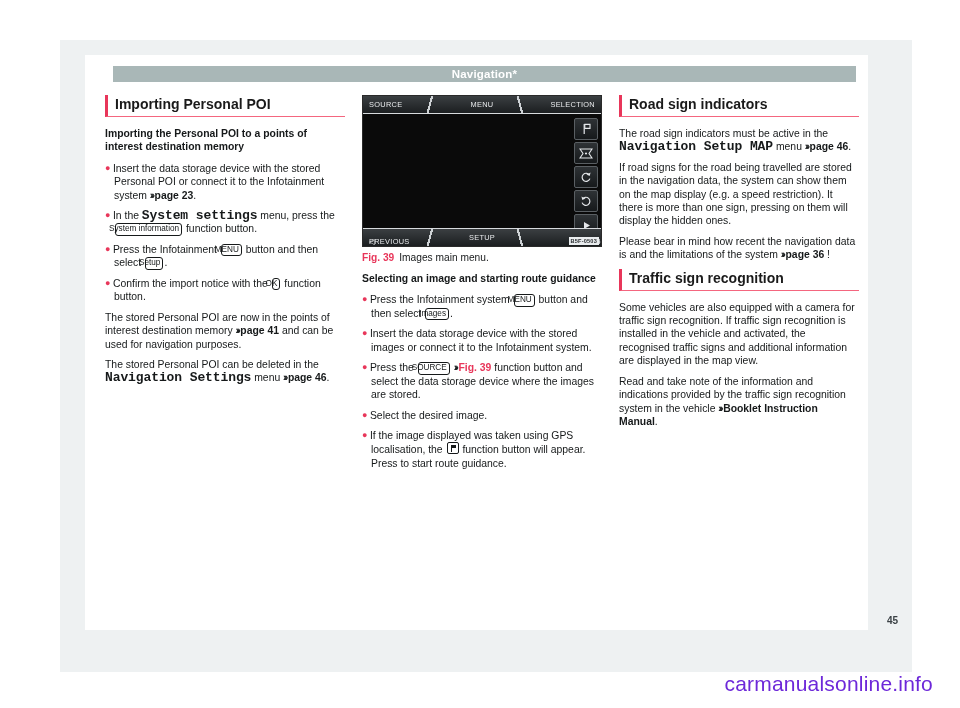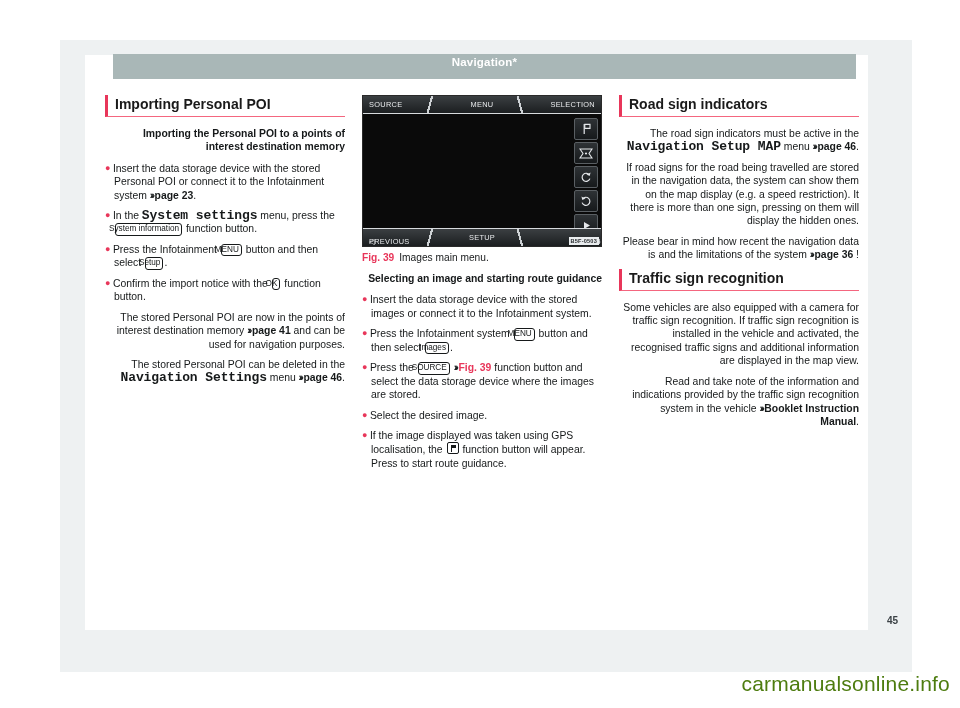--- a/index.html
+++ b/index.html
@@ -30,23 +30,23 @@
     top: 55px;
     width: 783px;
     height: 575px;
     background: #ffffff;
   }
 
   
   #running-header {
     position: absolute;
     left: 113px;
-    top: 54px;
+    top: 66px;
     width: 743px;
-    height: 25px;
+    height: 16px;
     background: #a9b7b7;
     color: #ffffff;
     font-size: 11.5px;
     font-weight: bold;
     text-align: center;
     line-height: 17px;
     letter-spacing: .2px;
   }
 
   
@@ -75,21 +75,21 @@
     color: #1a1a1a;
   }
   .section-head.spaced { margin-top: 6px; }
 
   
   p.body {
     margin: 0 0 7px 0;
     font-size: 10.4px;
     line-height: 13.4px;
     color: #16191a;
-    text-align: right;
+    text-align: left;
   }
   p.body.sub {
     font-weight: bold;
     margin-bottom: 8px;
   }
   p.bullet {
     margin: 0 0 7px 0;
     padding-left: 9px;
     text-indent: -9px;
     font-size: 10.4px;
@@ -244,24 +244,24 @@
     right: 62px;
     bottom: 82px;
     font-size: 10px;
     font-weight: bold;
     color: #3a4145;
   }
 
   
   #watermark {
     position: absolute;
-    right: 10px;
+    right: 27px;
     bottom: 12px;
     font-size: 21px;
-    color: #4d7c0f;
+    color: #6d28d9;
     letter-spacing: .2px;
   }
 </style>
 </head>
 <body>
 
 <div id="gray-backdrop"></div>
 <div id="paper"></div>
 
 <div id="running-header">Navigation*</div>
@@ -359,22 +359,22 @@
       </div>
 
       <div class="fig-caption">
         <span class="fig-no">Fig. 39</span><span>Images main menu.</span>
       </div>
     </div>
 
     <p class="body sub">Selecting an image and starting route guidance</p>
 
     <div>
+        <p class="bullet"><span class="dot">● </span>Press the Infotainment system <span class="btn-token">MENU</span> button and then select <span class="btn-token">Images</span>.</p>
         <p class="bullet"><span class="dot">● </span>Insert the data storage device with the stored images or connect it to the Infotainment system.</p>
-        <p class="bullet"><span class="dot">● </span>Press the Infotainment system <span class="btn-token">MENU</span> button and then select <span class="btn-token">Images</span>.</p>
         <p class="bullet"><span class="dot">● </span>Press the <span class="btn-token">SOURCE</span> <span class="chev">›››</span><b style="color: rgb(232, 54, 90);">Fig. 39</b> function button and select the data storage device where the images are stored.</p>
         <p class="bullet"><span class="dot">● </span>Select the desired image.</p>
         <p class="bullet"><span class="dot">● </span>If the image displayed was taken using GPS localisation, the <span class="flag-token"></span> function button will appear. Press to start route guidance.</p>
       </div>
   </div>
 
   <div class="col">
     <div class="section-head">Road sign indicators</div>
 
     <div>

